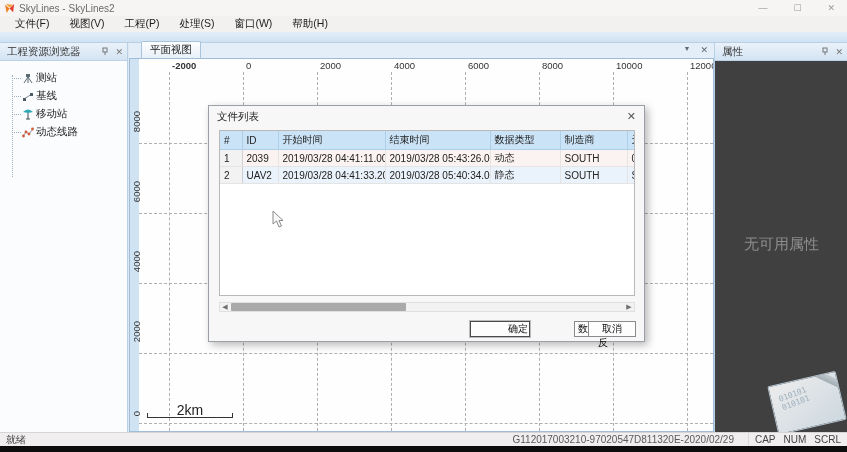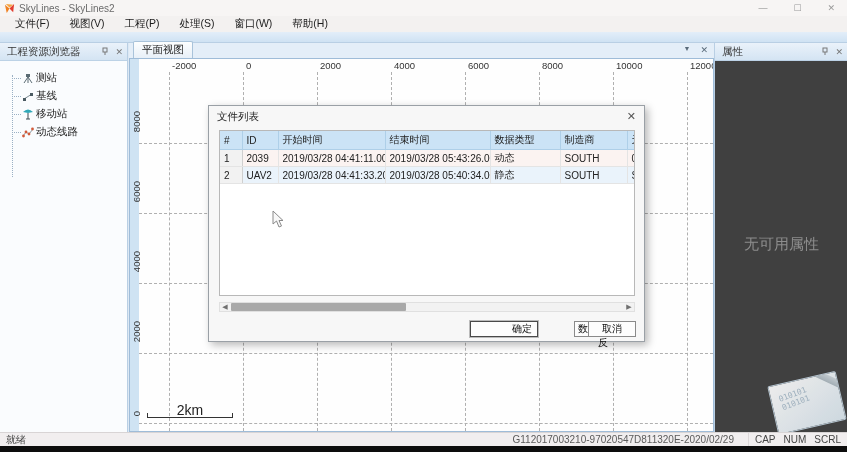--- a/index.html
+++ b/index.html
@@ -25,21 +25,21 @@
   .tree{position:relative;padding-top:8px;}
   .treeline{position:absolute;left:12px;top:14px;height:102px;border-left:1px dotted #9ab0c4;}
   .trow{position:relative;display:flex;align-items:center;height:18px;padding-left:24px;font-size:10.5px;color:#222;}
   .trow .stub{position:absolute;left:12px;top:9px;width:9px;border-top:1px dotted #9ab0c4;}
   .trow svg{position:absolute;left:22px;top:3px;}
   .trow .lbl{margin-left:12px;}
   .rightpanel{left:714px;top:43px;width:133px;height:389px;background:#404040;border-left:1px solid #b9cfe4;box-sizing:border-box;}
   .noattr{position:absolute;left:0;top:192px;width:133px;text-align:center;color:#8d8d8d;font-size:15px;}
   
   .center{left:129px;top:43px;width:585px;height:389px;background:#e4eef8;box-sizing:border-box;}
-  .tabbar{height:15px;display:flex;align-items:flex-end;padding-left:4px;position:relative;}
+  .tabbar{height:15px;display:flex;align-items:flex-end;padding-left:4px;position:relative;margin-left:8px;}
   .tab{background:linear-gradient(#fdfefe,#e8f0f8);border:1px solid #a9c3da;border-bottom:none;border-radius:2px 2px 0 0;padding:1px 8px 1px 8px;font-size:10.5px;color:#222;}
   .tabctl{position:absolute;right:6px;top:2px;color:#5a6b7a;font-size:9px;display:flex;gap:10px;}
   .map{position:absolute;left:0;top:15px;width:585px;height:374px;background:#fefefe;border:1px solid #9fbcd8;box-sizing:border-box;overflow:hidden;}
   .lstrip{position:absolute;left:0;top:0;width:9px;height:100%;background:#cfe3f3;}
   .vgrid{position:absolute;top:13px;bottom:0;border-left:1px dashed #b0b0b0;width:0;}
   .hgrid{position:absolute;left:9px;right:0;border-top:1px dashed #b0b0b0;height:0;}
   .xtick{position:absolute;top:1px;font-size:9.5px;color:#333;}
   .ytick{position:absolute;left:1px;font-size:9.5px;color:#333;writing-mode:vertical-rl;transform:rotate(180deg);}
   .scalebar{position:absolute;left:17px;top:344px;width:86px;height:14px;border-bottom:1px solid #333;}
   .scalebar:before,.scalebar:after{content:"";position:absolute;bottom:0;width:1px;height:4px;background:#333;}
@@ -59,21 +59,21 @@
   table.flist{border-collapse:collapse;table-layout:fixed;width:430px;font-size:10px;}
   table.flist th{background:#cbe3f6;color:#222;font-weight:normal;text-align:left;padding:2px 4px;border-right:1px solid #aecfe8;border-bottom:1px solid #aecfe8;height:13px;overflow:hidden;white-space:nowrap;}
   table.flist td{padding:1px 4px;border-right:1px solid #e4e4e4;border-bottom:1px solid #e4e4e4;height:13px;overflow:hidden;white-space:nowrap;color:#222;}
   table.flist td.rh{background:#f2f2f2;border-right:1px solid #cfcfcf;}
   tr.r1 td{background:#fbf3f1;} tr.r1 td.rh{background:#f2f2f2;}
   tr.r2 td{background:#eaf3fb;} tr.r2 td.rh{background:#f2f2f2;}
   .hscroll{position:absolute;left:10px;top:196px;width:416px;height:10px;background:#f2f2f2;border:1px solid #e0e0e0;box-sizing:border-box;display:flex;align-items:center;}
   .hs-arrow{width:10px;text-align:center;color:#707070;font-size:7px;line-height:8px;}
   .hs-thumb{position:absolute;left:11px;width:175px;height:8px;background:#a9a9a9;border-radius:1px;}
   .dlg-btn{position:absolute;top:215px;height:16px;background:#fdfdfd;border:1px solid #8a8a8a;font-size:10px;color:#111;text-align:center;line-height:14px;box-sizing:border-box;font-family:inherit;padding:0;}
-  .dlg-btn.ok{left:261px;width:68px;border:1px solid #4a4a4a;outline:1px solid #bbb;padding-left:36px;}
+  .dlg-btn.ok{left:261px;width:60px;border:1px solid #4a4a4a;outline:1px solid #bbb;padding-left:36px;}
   .dlg-btn.inv{left:317px;width:58px;margin-left:48px;}
   .dlg-btn.cancel{left:379px;width:48px;}
   
   .watermark{left:772px;top:378px;width:68px;height:48px;transform:rotate(-13deg);background:linear-gradient(150deg,#ffffff,#dde9f1);border:1px solid #c3d4e1;border-radius:2px;opacity:.9;overflow:hidden;}
   .watermark .wm{position:absolute;left:8px;top:8px;color:#a8bccb;font-family:"DejaVu Sans Mono",monospace;font-size:8px;line-height:9px;transform:rotate(-8deg);}
   .watermark .pencil{position:absolute;left:18px;top:-6px;width:64px;height:7px;background:linear-gradient(#cfd8de,#aebac2);transform:rotate(38deg);border-radius:2px;}
   .cursor{left:272px;top:210px;}
 </style>
 </head>
 <body>
@@ -176,21 +176,21 @@
     <div class="vgrid" style="left:409px;"></div>
     <div class="vgrid" style="left:483px;"></div>
     <div class="vgrid" style="left:557px;"></div>
 
     <div class="hgrid" style="top:84px;"></div>
     <div class="hgrid" style="top:154px;"></div>
     <div class="hgrid" style="top:224px;"></div>
     <div class="hgrid" style="top:294px;"></div>
     <div class="hgrid" style="top:364px;"></div>
 
-    <span class="xtick" style="left:42px;">-2000</span>
+    <span class="xtick" style="left:42px;font-weight:bold;">-2000</span>
     <span class="xtick" style="left:116px;">0</span>
     <span class="xtick" style="left:190px;">2000</span>
     <span class="xtick" style="left:264px;">4000</span>
     <span class="xtick" style="left:338px;">6000</span>
     <span class="xtick" style="left:412px;">8000</span>
     <span class="xtick" style="left:486px;">10000</span>
     <span class="xtick" style="left:560px;">12000</span>
 
     <span class="ytick" style="top:52px;">8000</span>
     <span class="ytick" style="top:122px;">6000</span>

